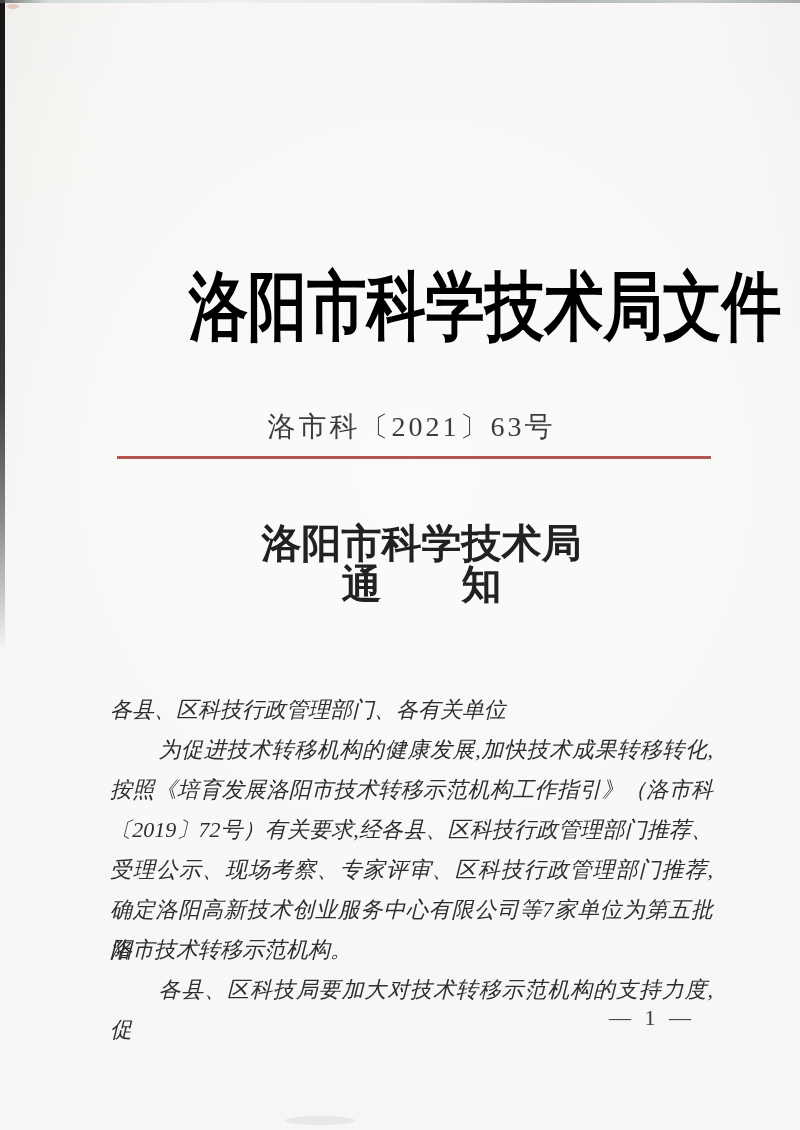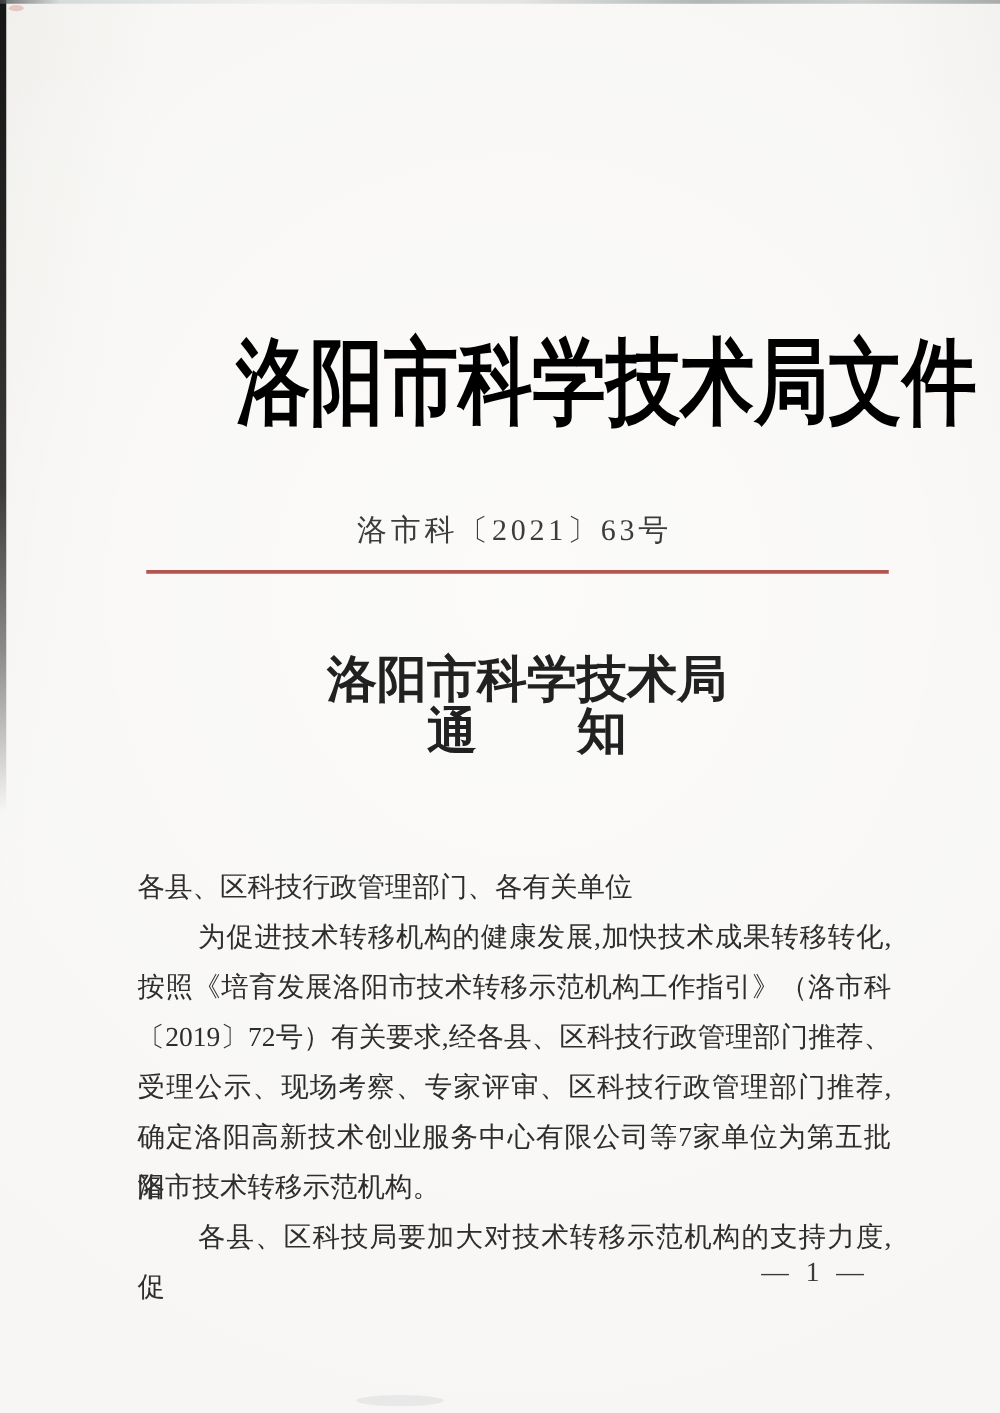--- a/index.html
+++ b/index.html
@@ -68,21 +68,21 @@
   .letterhead .squeeze {
     display: inline-block;
     transform: scaleX(0.79);
     transform-origin: 50% 50%;
     letter-spacing: 0px;
   }
   .doc-number {
     position: absolute;
     top: 408px; left: 110px; width: 603px;
     text-align: center;
-    font-size: 24px;
+    font-size: 28px;
     letter-spacing: 3px;
     color: #3c3c3c;
   }
   .red-divider {
     position: absolute;
     top: 456px; left: 117px;
     width: 594px; height: 3px;
   }
   .notice-title {
     position: absolute;
@@ -133,21 +133,21 @@
 
 <div class="doc-number">洛市科〔2021〕63号</div>
 
 <div class="red-divider" style="background-color: rgb(178, 86, 80);"></div>
 
 <div class="notice-title">
   <div>洛阳市科学技术局</div>
   <div>通　　知</div>
 </div>
 
-<div class="doc-body" style="color: rgb(46, 46, 46);">
+<div class="doc-body" style="color: rgb(46, 46, 46); font-style: italic;">
   <div class="body-line">各县、区科技行政管理部门、各有关单位</div>
   <div class="body-line indent fill">为促进技术转移机构的健康发展,加快技术成果转移转化,</div>
   <div class="body-line fill">按照《培育发展洛阳市技术转移示范机构工作指引》（洛市科</div>
   <div class="body-line fill">〔2019〕72号）有关要求,经各县、区科技行政管理部门推荐、</div>
   <div class="body-line fill">受理公示、现场考察、专家评审、区科技行政管理部门推荐,</div>
   <div class="body-line fill">确定洛阳高新技术创业服务中心有限公司等7家单位为第五批洛</div>
   <div class="body-line">阳市技术转移示范机构。</div>
   <div class="body-line indent fill">各县、区科技局要加大对技术转移示范机构的支持力度,促</div>
 </div>
 

